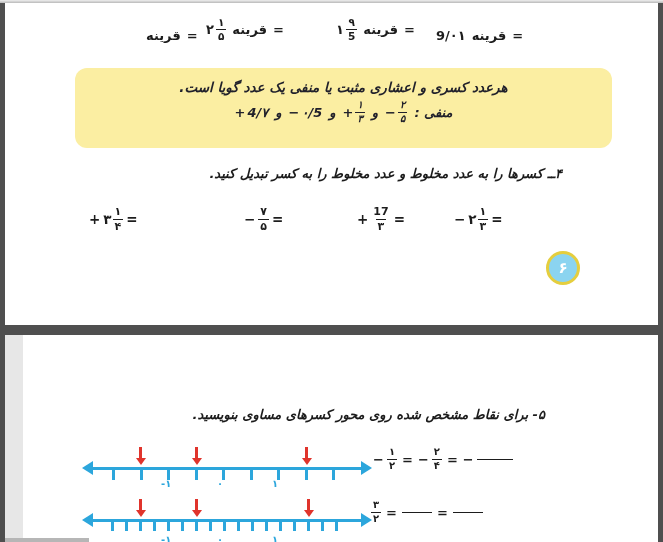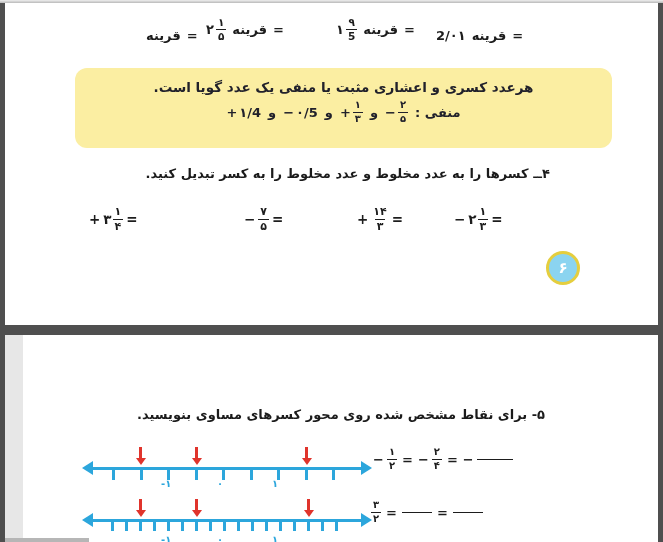--- a/index.html
+++ b/index.html
@@ -17,31 +17,31 @@
   #gh4{left:141px;top:25px;}
   #gh3{left:201px;top:14px;}
   #gh2{left:331px;top:14px;}
   #gh1{left:431px;top:25px;}
   .frac{display:inline-flex;flex-direction:column;align-items:center;line-height:1.05;
         font-size:10.5px;font-weight:bold;color:#1d1d1d;}
   .frac .fn{padding:0 2px 1px;}
   .frac .fd{border-top:1.4px solid #1d1d1d;padding:1px 2px 0;}
 
   
-  .infobox{position:absolute;left:70px;top:65px;width:537px;height:80px;background:#FBEEA2;border-radius:12px;}
+  .infobox{position:absolute;left:70px;top:65px;width:537px;height:80px;background:#FBEEA2;border-radius:12px;font-style:italic;}
   .ib1{margin-top:11px;text-align:center;direction:rtl;font-size:13.5px;font-weight:bold;color:#21212b;}
   .ib2{margin-top:5px;display:flex;justify-content:center;align-items:center;gap:7px;
        font-size:13px;font-weight:bold;color:#21212b;}
   .ib2 .frac{font-size:10px;color:#21212b;}
   .ib2 .frac .fd{border-color:#21212b;}
 
   
   .ex{position:absolute;direction:rtl;text-align:right;font-weight:bold;color:#1b1b1b;font-size:13px;}
-  #ex4{left:60px;top:163px;width:485px;}
-  #ex5{left:55px;top:72px;width:485px;}
+  #ex4{left:72px;top:163px;width:485px;font-style:italic;}
+  #ex5{left:55px;top:72px;width:485px;font-style:italic;}
 
   
   .expr{position:absolute;display:flex;align-items:center;gap:3px;font-size:13.5px;font-weight:bold;color:#1d1d1d;}
   .expr .frac{font-size:11px;}
   #e1{left:84px;top:203px;} #e2{left:239px;top:203px;} #e3{left:352px;top:203px;} #e4{left:449px;top:203px;}
 
   
   .badge{position:absolute;left:541px;top:248px;width:34px;height:34px;border-radius:50%;
          background:#8BD4F0;border:3px solid #E5CE3E;box-sizing:border-box;
          display:flex;align-items:center;justify-content:center;color:#fff;font-size:15px;font-weight:bold;}
@@ -93,30 +93,30 @@
       <span>۱</span>
       <span class="frac" style="margin-left:-4px;">
         <span class="fn">۹</span>
         <span class="fd">5</span>
       </span>
       <span>قرینه</span>
       <span>=</span>
     </div>
 
     <div class="gh" id="gh1">
-      <span dir="ltr">2/۰۱</span>
+      <span dir="ltr">9/۰۱</span>
       <span>قرینه</span>
       <span>=</span>
     </div>
 
     <div class="infobox">
       <div class="ib1">هرعدد کسری و اعشاری مثبت یا منفی یک عدد گویا است.</div>
       <div class="ib2">
         <span>+</span>
-        <span dir="ltr" style="margin-left:-5px;">۱/4</span>
+        <span dir="ltr" style="margin-left:-5px;">4/۷</span>
         <span>و</span>
         <span>−</span>
         <span dir="ltr" style="margin-left:-5px;">۰/5</span>
         <span>و</span>
         <span>+</span>
         <span class="frac" style="margin-left:-5px;">
           <span class="fn">۱</span>
           <span class="fd">۳</span>
         </span>
         <span>و</span>
@@ -144,21 +144,21 @@
       <span>−</span>
       <span class="frac">
         <span class="fn">۷</span>
         <span class="fd">۵</span>
       </span>
       <span>=</span>
     </div>
     <div class="expr" id="e3">
       <span>+</span>
       <span class="frac">
-        <span class="fn">۱۴</span>
+        <span class="fn">17</span>
         <span class="fd">۳</span>
       </span>
       <span>=</span>
     </div>
     <div class="expr" id="e4">
       <span>−</span>
       <span>۲</span>
       <span class="frac" style="margin-left:-2px;">
         <span class="fn">۱</span>
         <span class="fd">۳</span>

